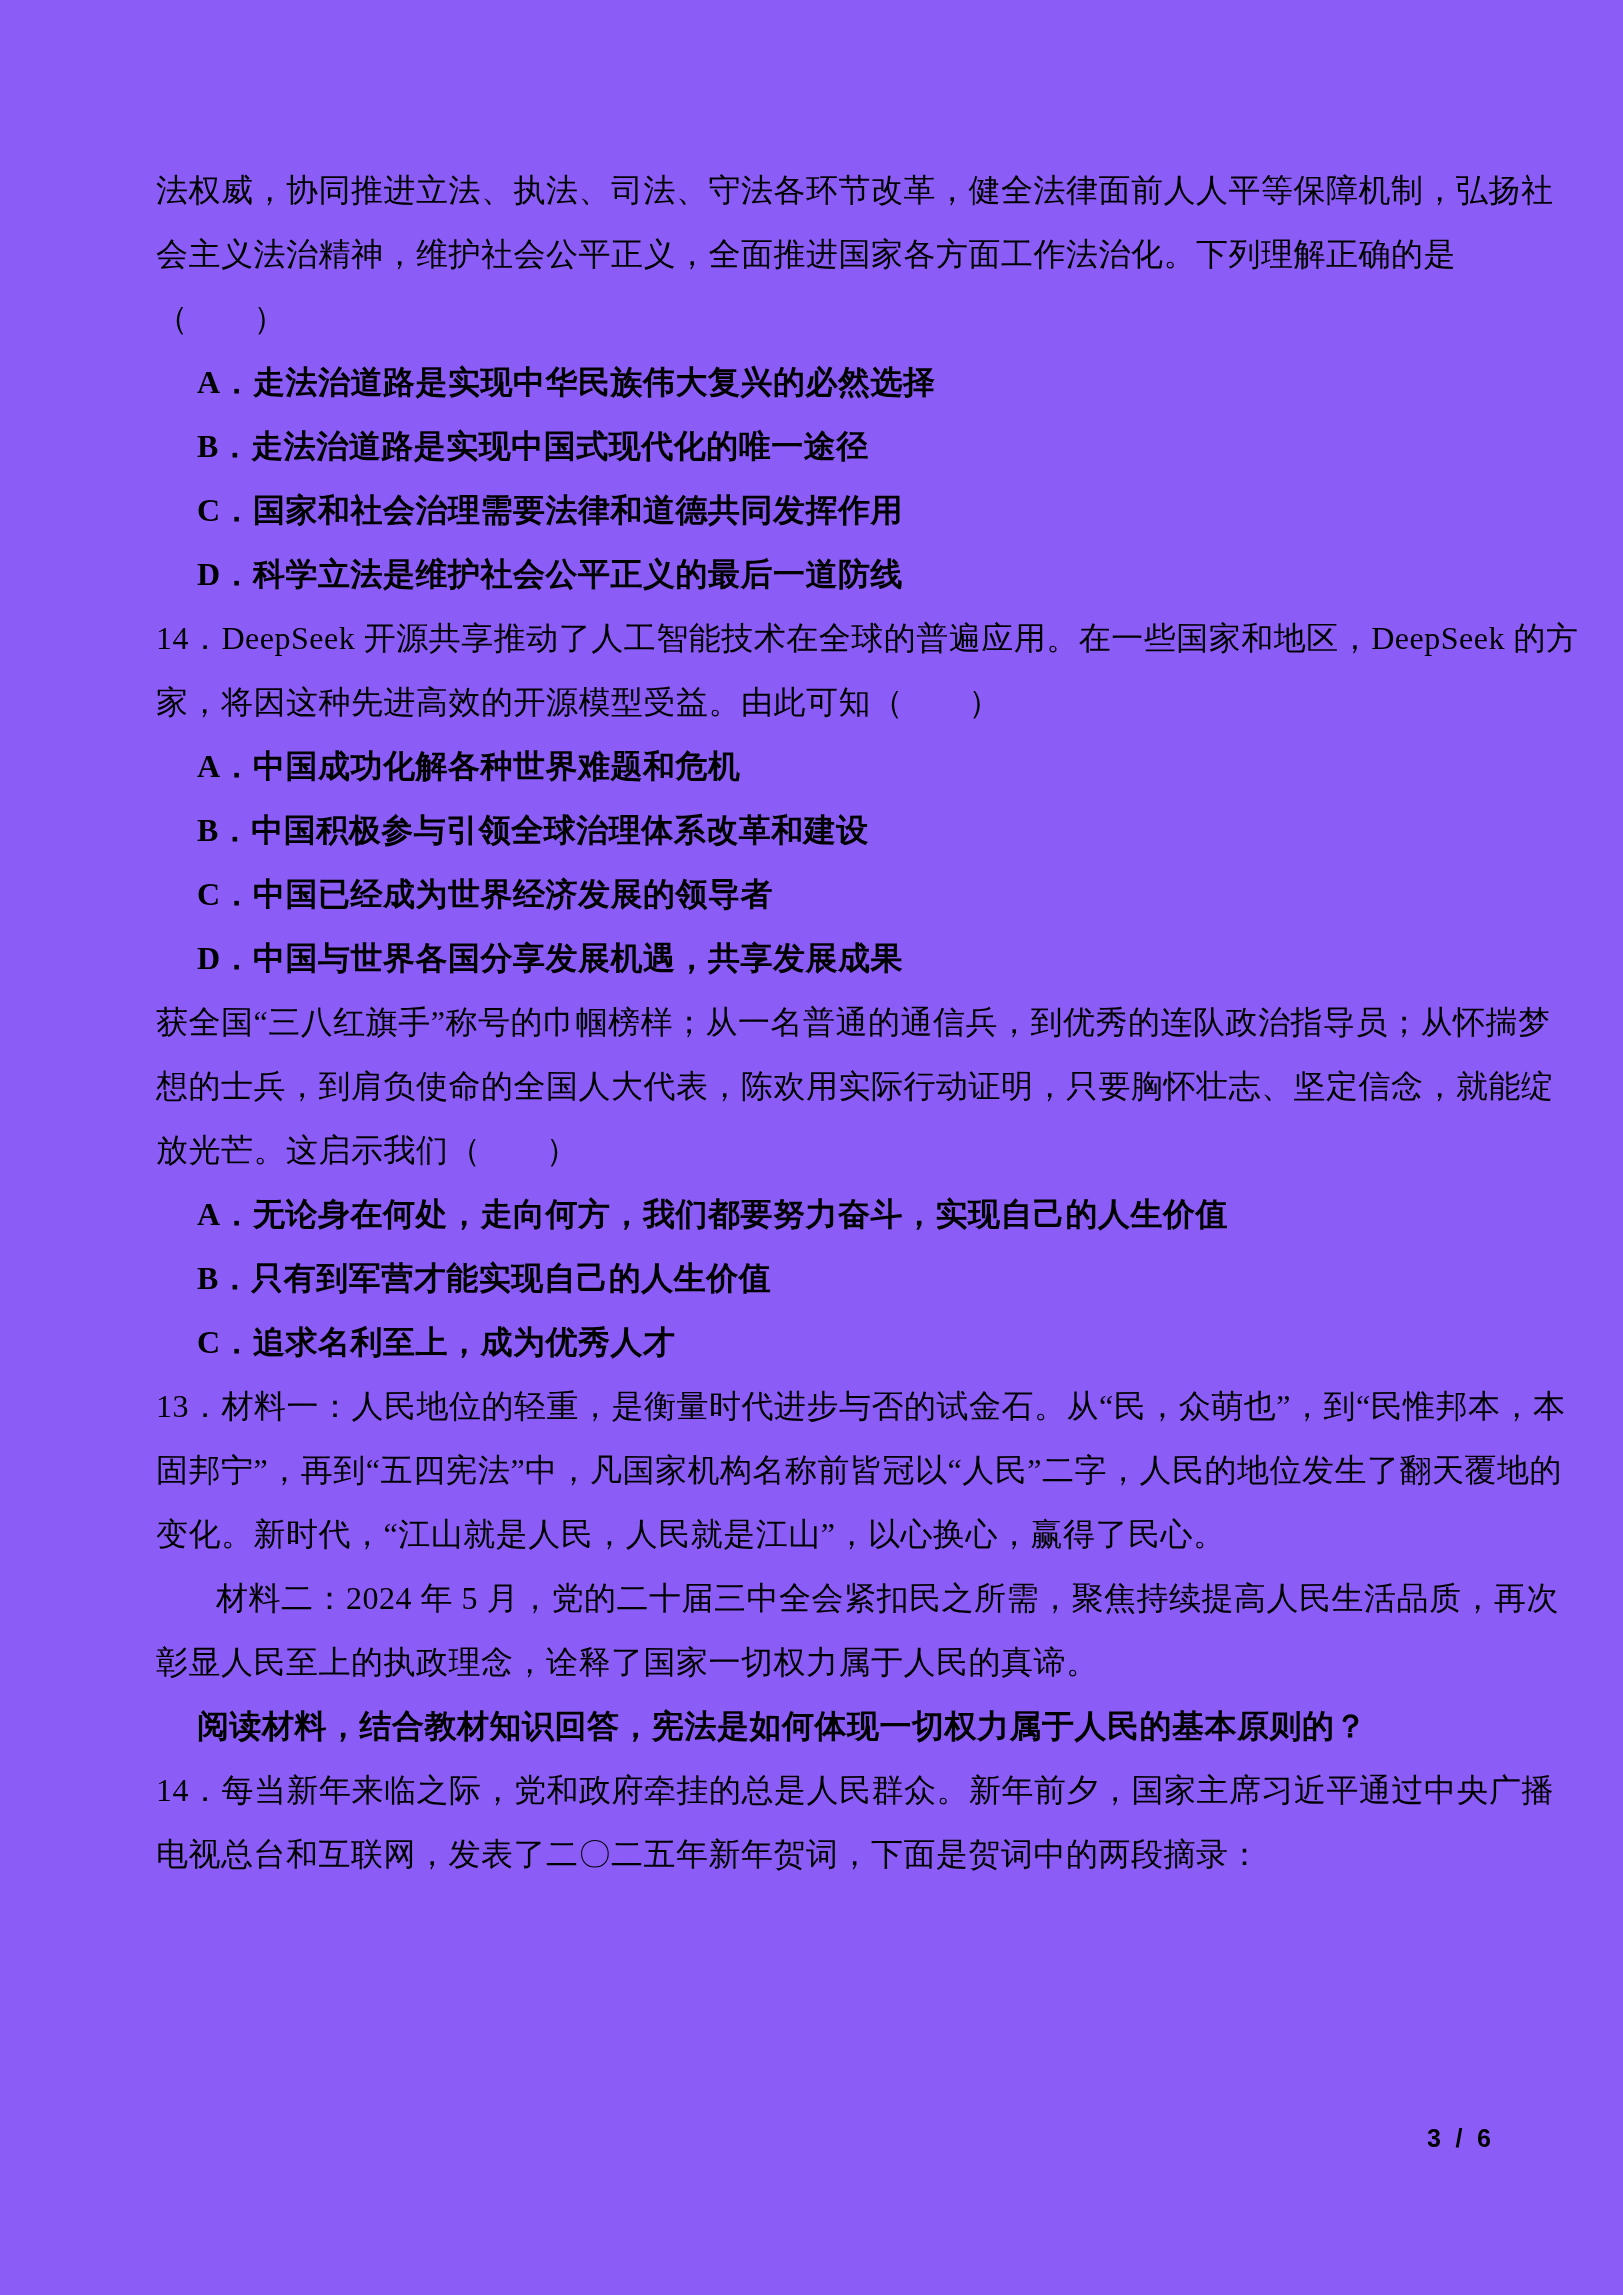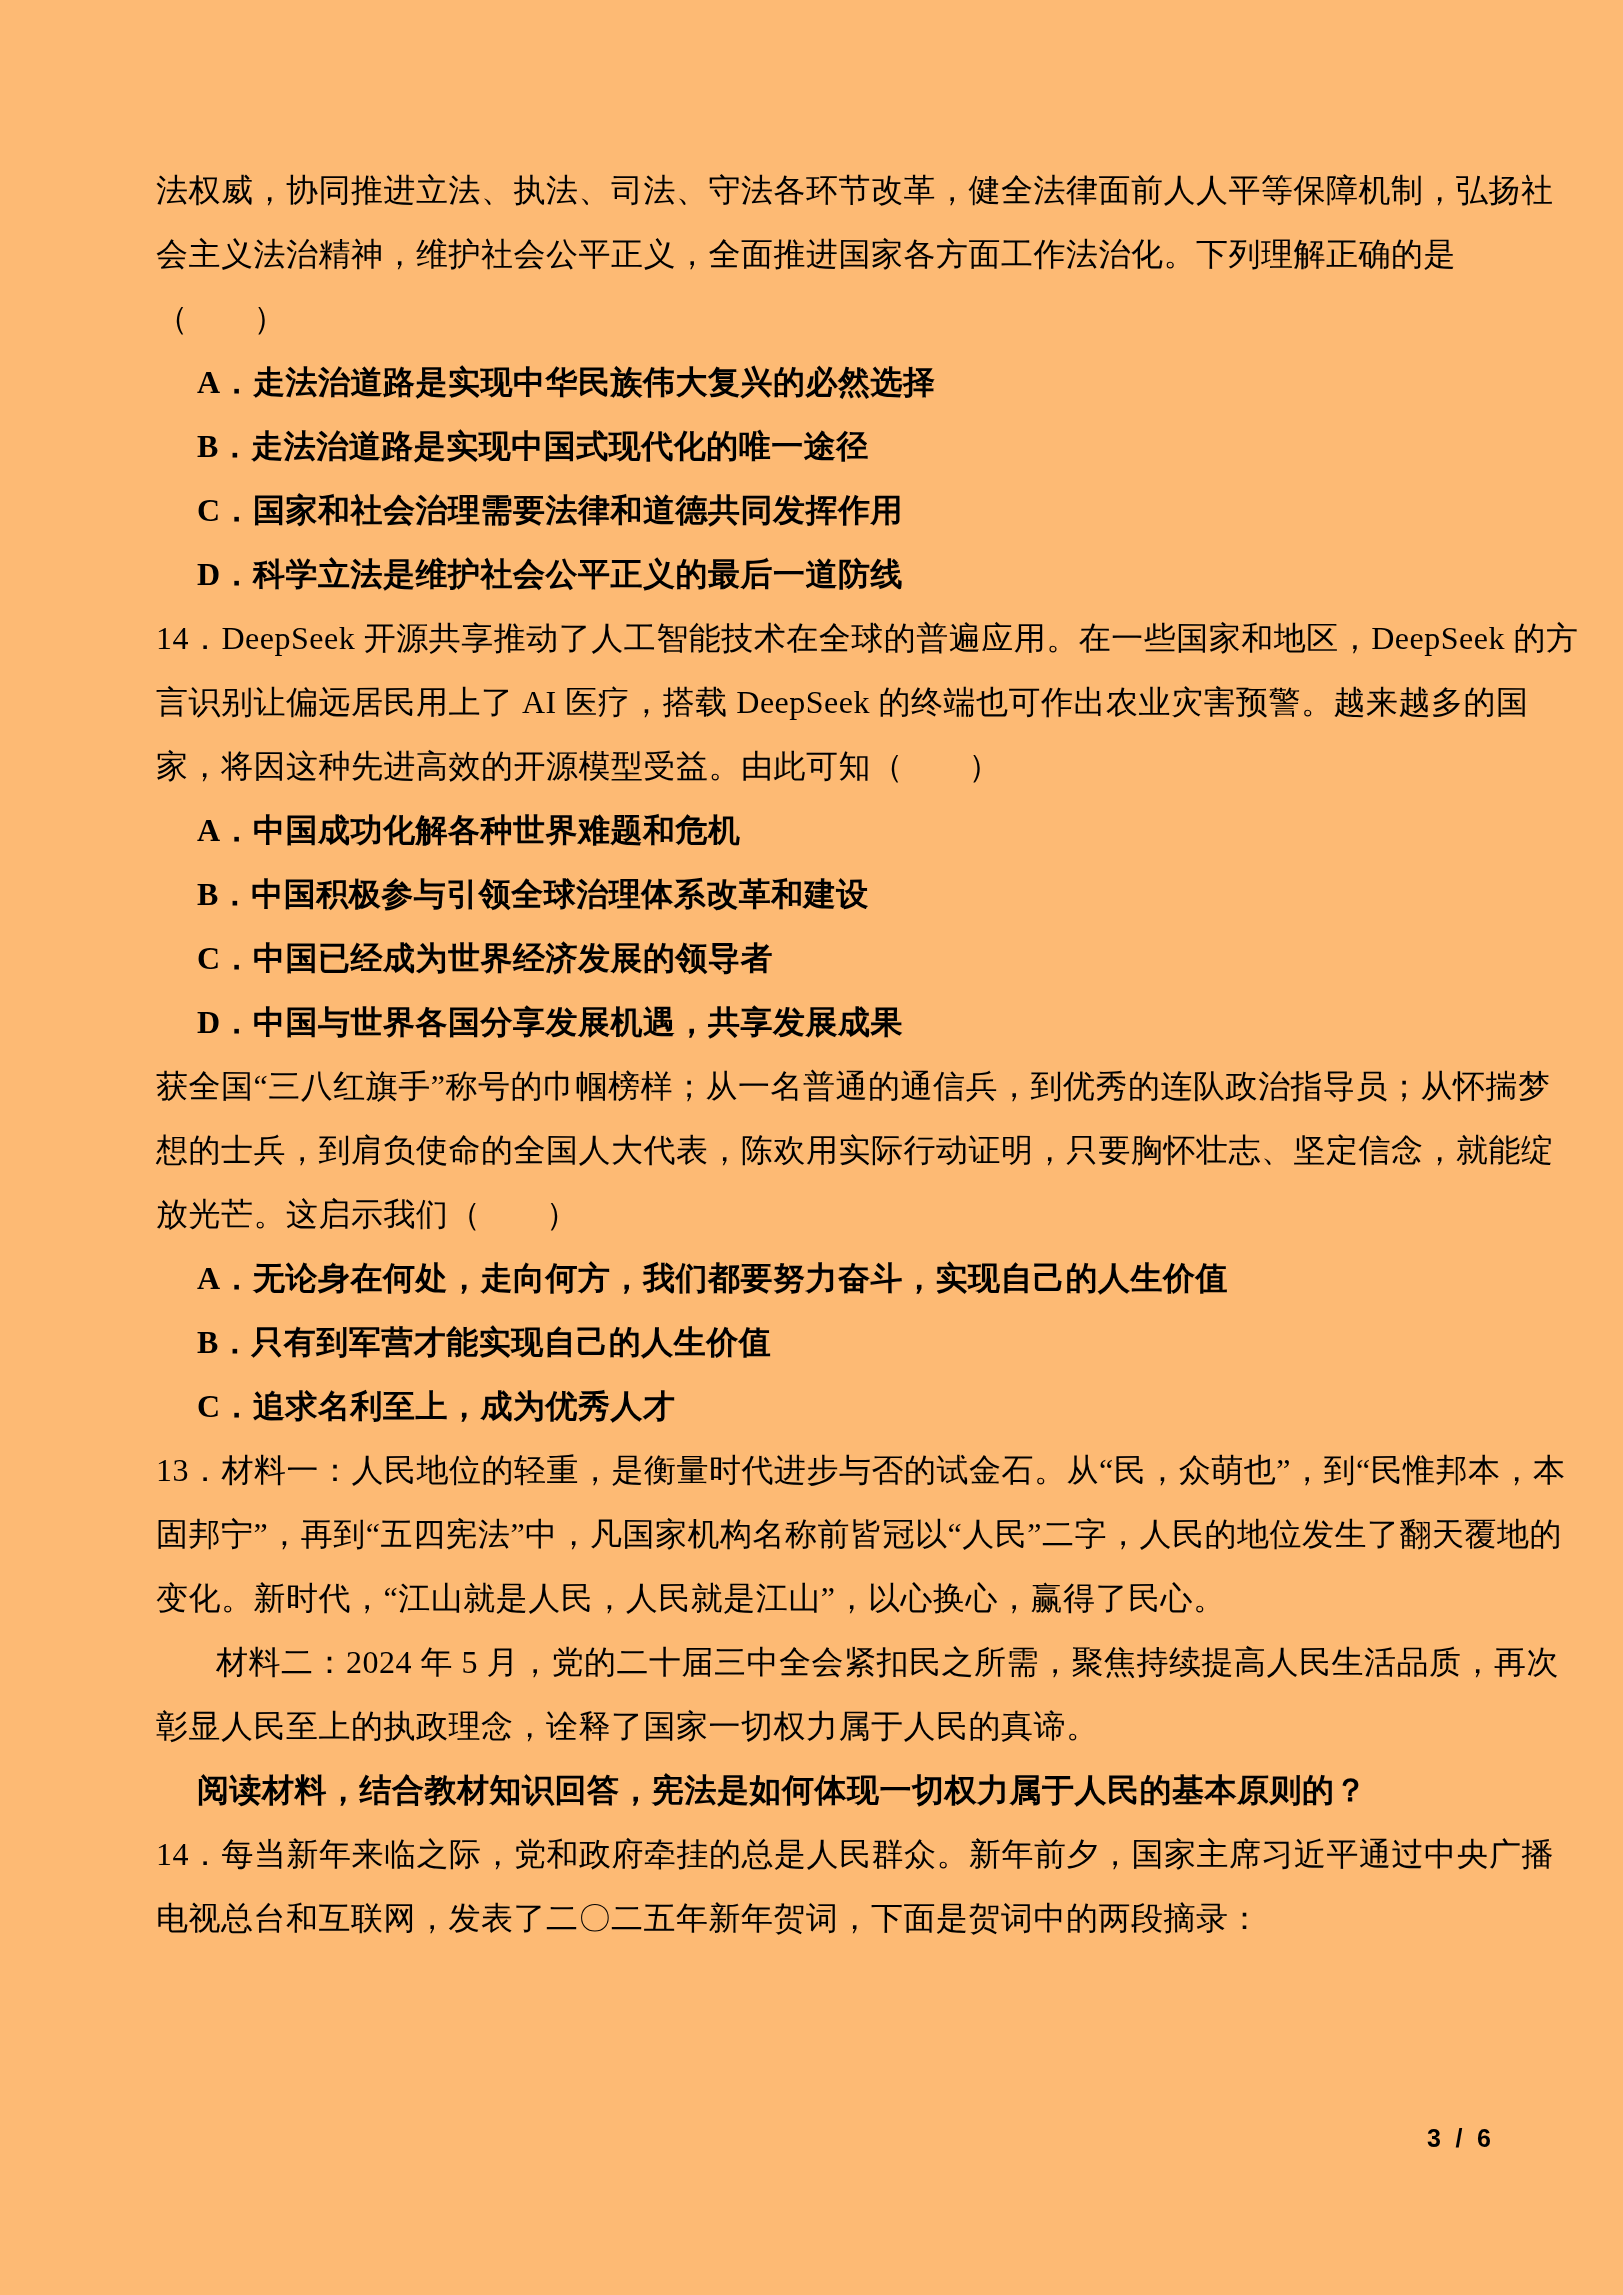--- a/index.html
+++ b/index.html
@@ -4,21 +4,21 @@
 <style>
   html, body {
     margin: 0;
     padding: 0;
     background: #ffffff;
   }
   .page {
     position: relative;
     width: 1623px;
     height: 2295px;
-    background: #fdba74;
+    background: #8b5cf6;
     color: #000000;
     font-family: "Liberation Serif", "DejaVu Serif", serif;
     overflow: hidden;
   }
   .text-area {
     position: absolute;
     left: 156px;
     top: 158px;
     width: 1320px;
   }
@@ -50,21 +50,20 @@
 <div class="page">
   <div class="text-area" id="document-body">
       <div class="line ind-0">法权威，协同推进立法、执法、司法、守法各环节改革，健全法律面前人人平等保障机制，弘扬社</div>
       <div class="line ind-0">会主义法治精神，维护社会公平正义，全面推进国家各方面工作法治化。下列理解正确的是</div>
       <div class="line ind-0">（　　）</div>
       <div class="line ind-1">A．走法治道路是实现中华民族伟大复兴的必然选择</div>
       <div class="line ind-1">B．走法治道路是实现中国式现代化的唯一途径</div>
       <div class="line ind-1">C．国家和社会治理需要法律和道德共同发挥作用</div>
       <div class="line ind-1">D．科学立法是维护社会公平正义的最后一道防线</div>
       <div class="line ind-0">14．DeepSeek 开源共享推动了人工智能技术在全球的普遍应用。在一些国家和地区，DeepSeek 的方</div>
-      <div class="line ind-0">言识别让偏远居民用上了 AI 医疗，搭载 DeepSeek 的终端也可作出农业灾害预警。越来越多的国</div>
       <div class="line ind-0">家，将因这种先进高效的开源模型受益。由此可知（　　）</div>
       <div class="line ind-1">A．中国成功化解各种世界难题和危机</div>
       <div class="line ind-1">B．中国积极参与引领全球治理体系改革和建设</div>
       <div class="line ind-1">C．中国已经成为世界经济发展的领导者</div>
       <div class="line ind-1">D．中国与世界各国分享发展机遇，共享发展成果</div>
       <div class="line ind-0">获全国“三八红旗手”称号的巾帼榜样；从一名普通的通信兵，到优秀的连队政治指导员；从怀揣梦</div>
       <div class="line ind-0">想的士兵，到肩负使命的全国人大代表，陈欢用实际行动证明，只要胸怀壮志、坚定信念，就能绽</div>
       <div class="line ind-0">放光芒。这启示我们（　　）</div>
       <div class="line ind-1">A．无论身在何处，走向何方，我们都要努力奋斗，实现自己的人生价值</div>
       <div class="line ind-1">B．只有到军营才能实现自己的人生价值</div>

